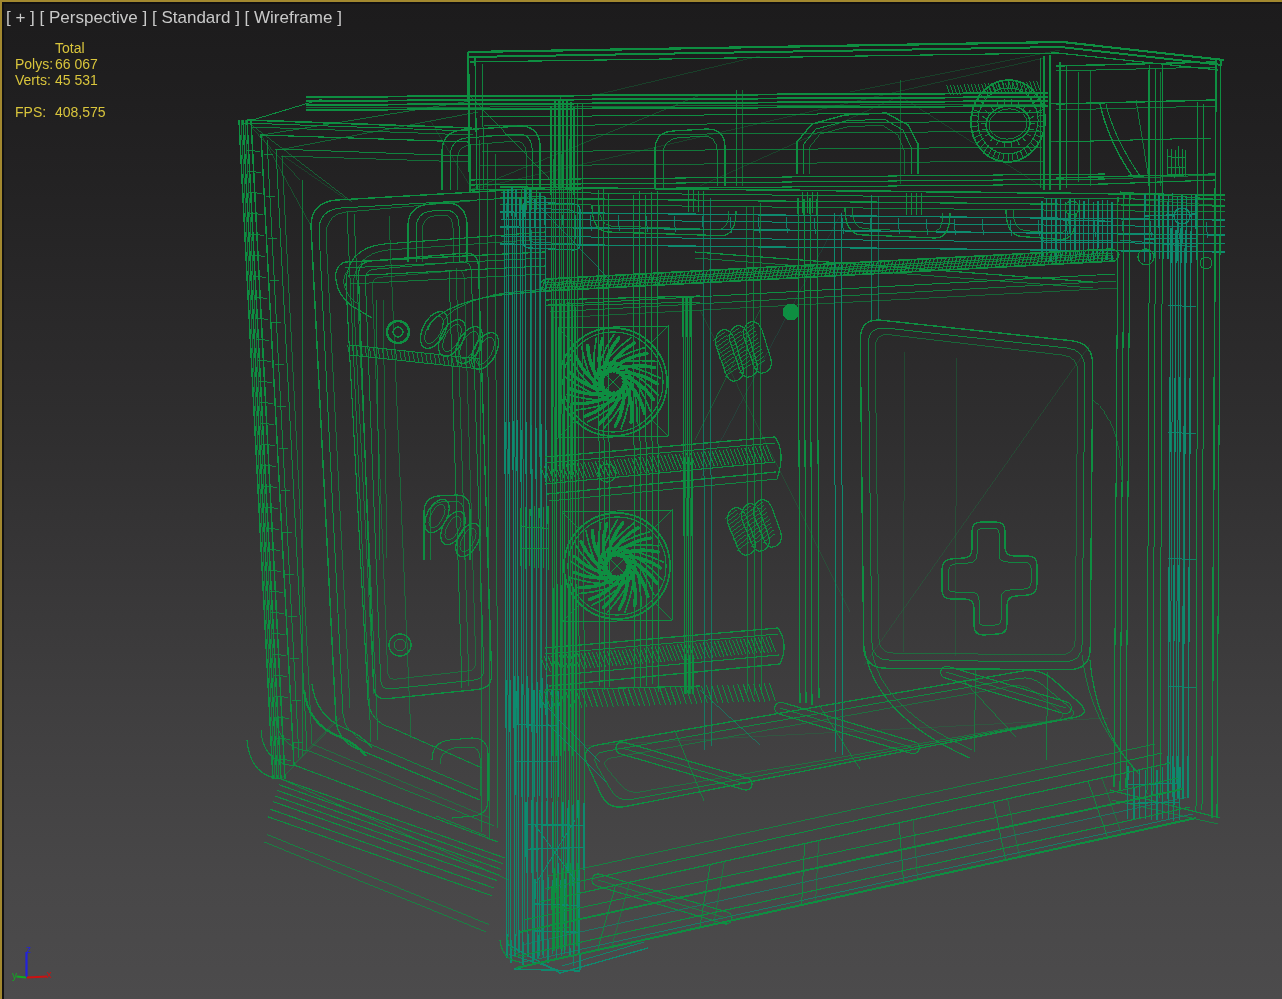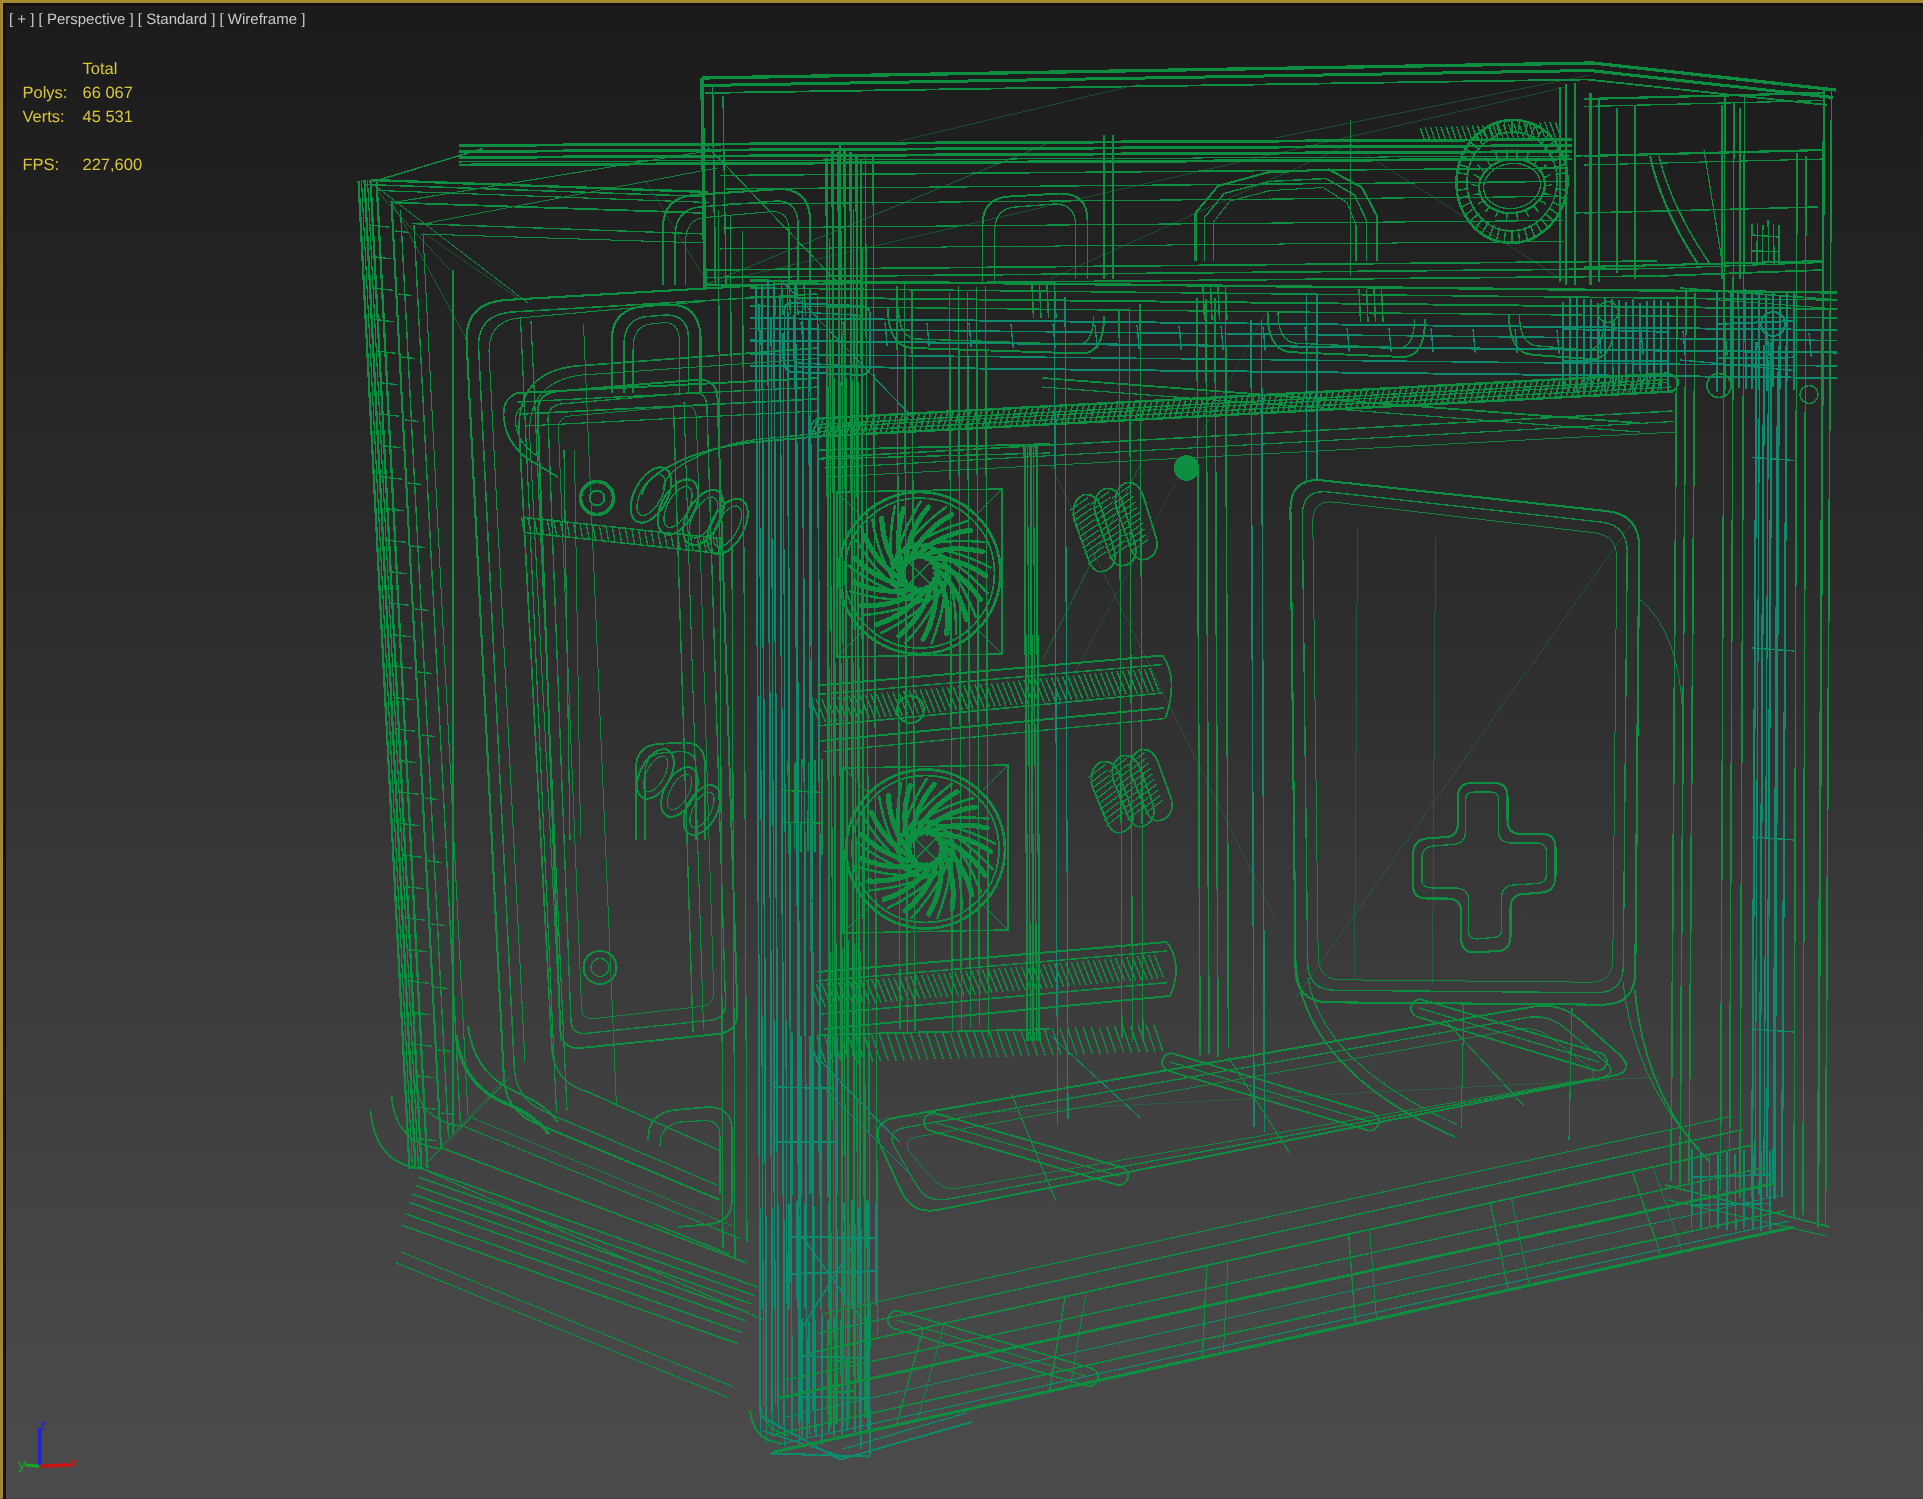--- a/index.html
+++ b/index.html
@@ -3,22 +3,22 @@
 <meta charset="utf-8">
 <style>
   html,body{margin:0;padding:0;width:1282px;height:999px;overflow:hidden;
     background:#3a393a;font-family:"Liberation Sans",sans-serif;}
   #vp{position:absolute;left:0;top:0;width:1282px;height:999px;
     background:linear-gradient(180deg,#1c1b1c 0%,#232223 18%,#302f30 45%,#3f3e3f 70%,#484748 88%,#4c4b4c 100%);}
   #goldtop{position:absolute;left:0;top:0;width:1282px;height:2px;background:#a2882f;}
   #goldleft{position:absolute;left:0;top:0;width:2px;height:999px;background:#a2882f;}
   #darkt{position:absolute;left:2px;top:2px;width:1282px;height:2px;background:#111011;}
   #darkl{position:absolute;left:2px;top:2px;width:2px;height:999px;background:#111011;}
-  #label{position:absolute;left:6px;top:8px;color:#c9c9c9;font-size:10px;}
-  .st{position:absolute;color:#d9c53c;font-size:11px;}
+  #label{position:absolute;left:6px;top:8px;color:#c9c9c9;font-size:17px;}
+  .st{position:absolute;color:#d9c53c;font-size:14px;}
   svg{position:absolute;left:0;top:0;shape-rendering:crispEdges;}
 </style>
 </head>
 <body>
 <div id="vp"></div>
 <div id="goldtop"></div>
 <div id="goldleft"></div>
 <div id="darkt"></div>
 <div id="darkl"></div>
 <svg width="1282" height="999" viewBox="0 0 1282 999">
@@ -449,13 +449,13 @@
   <text x="12" y="979" fill="#11aa22" font-size="10" font-family="Liberation Sans">y</text>
 </g>
 </svg>
 <div id="label">[ + ] [ Perspective ] [ Standard ] [ Wireframe ]</div>
 <div class="st" style="left:55px;top:40px;">Total</div>
 <div class="st" style="left:15px;top:56px;">Polys:</div>
 <div class="st" style="left:55px;top:56px;">66 067</div>
 <div class="st" style="left:15px;top:72px;">Verts:</div>
 <div class="st" style="left:55px;top:72px;">45 531</div>
 <div class="st" style="left:15px;top:104px;">FPS:</div>
-<div class="st" style="left:55px;top:104px;">227,600</div>
+<div class="st" style="left:55px;top:104px;">408,575</div>
 
 </body></html>

